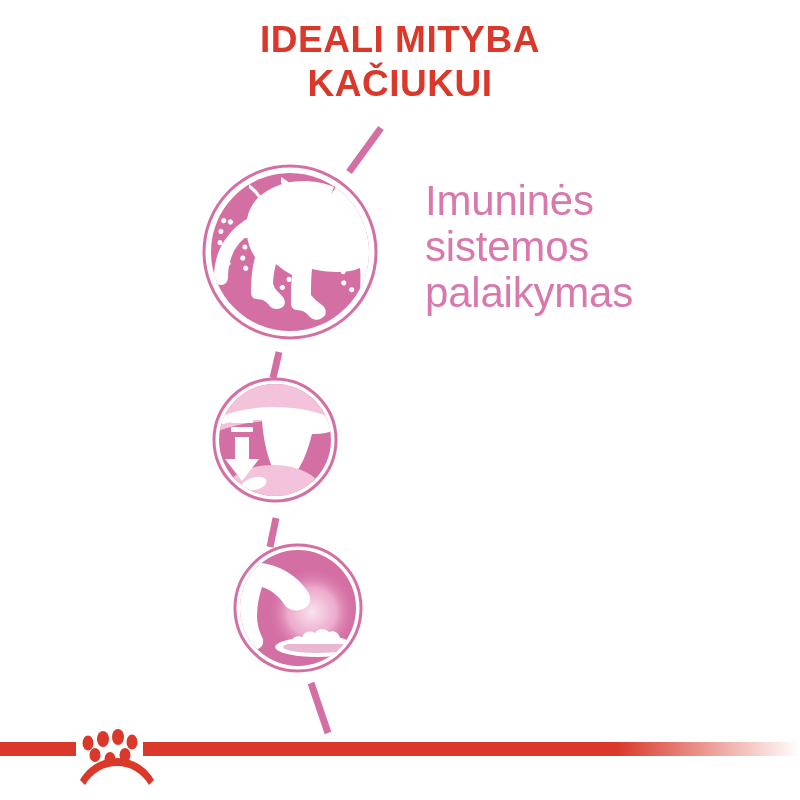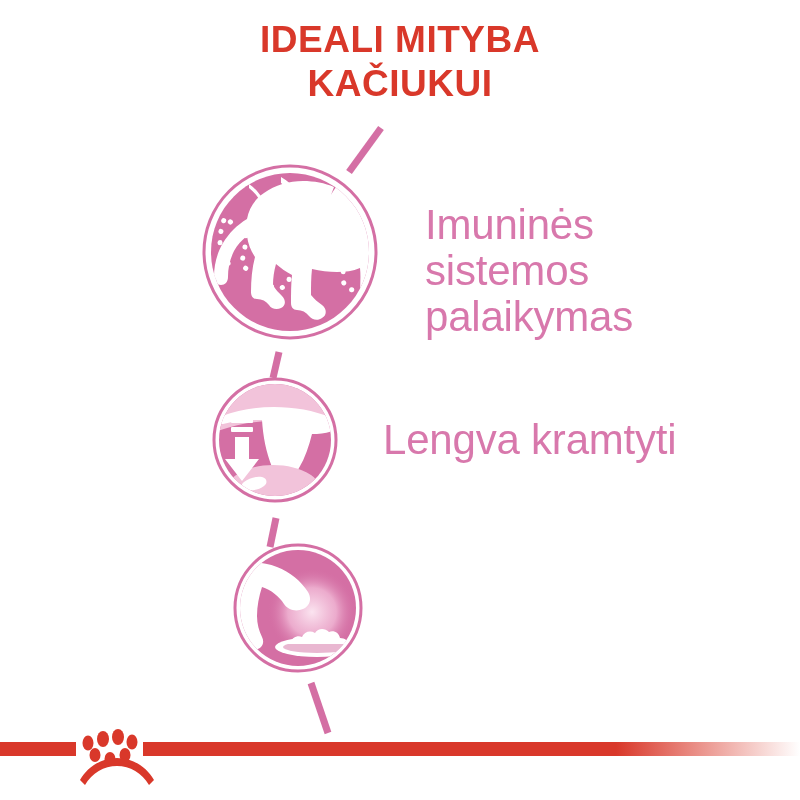--- a/index.html
+++ b/index.html
@@ -43,21 +43,21 @@
   .benefit-text {
     position: absolute;
     color: #D878AC;
     font-family: "Liberation Sans", sans-serif;
     font-weight: normal;
     font-size: 42px;
     line-height: 46px;
     white-space: pre-line;
     letter-spacing: -0.2px;
   }
-  .benefit-text-1 { left: 425px; top: 202px; }
+  .benefit-text-1 { left: 425px; top: 178px; }
   .benefit-text-2 { left: 383px; top: 417px; }
   .benefit-text-3 { left: 404px; top: 560px; }
 
   
   svg { display: block; }
   .svg-layer {
     position: absolute;
     left: 0; top: 0;
     width: 800px;
     height: 800px;
@@ -291,16 +291,15 @@
         <ellipse cx="132" cy="742" rx="5.5" ry="7.5"></ellipse>
         <path d="M80 780 c8 -14 22 -22 37 -22 c15 0 29 8 37 22 l-5 5 c-7 -12 -19 -19 -32 -19 c-13 0 -25 7 -32 19 z"></path>
       </g>
     </g>
   </svg>
 
   <div class="benefit-text benefit-text-1">Imuninės
 sistemos
 palaikymas</div>
 
-  <div class="benefit-text benefit-text-2">Lengva kramtyti</div>
 
 
 </div>
 
 </body></html>

